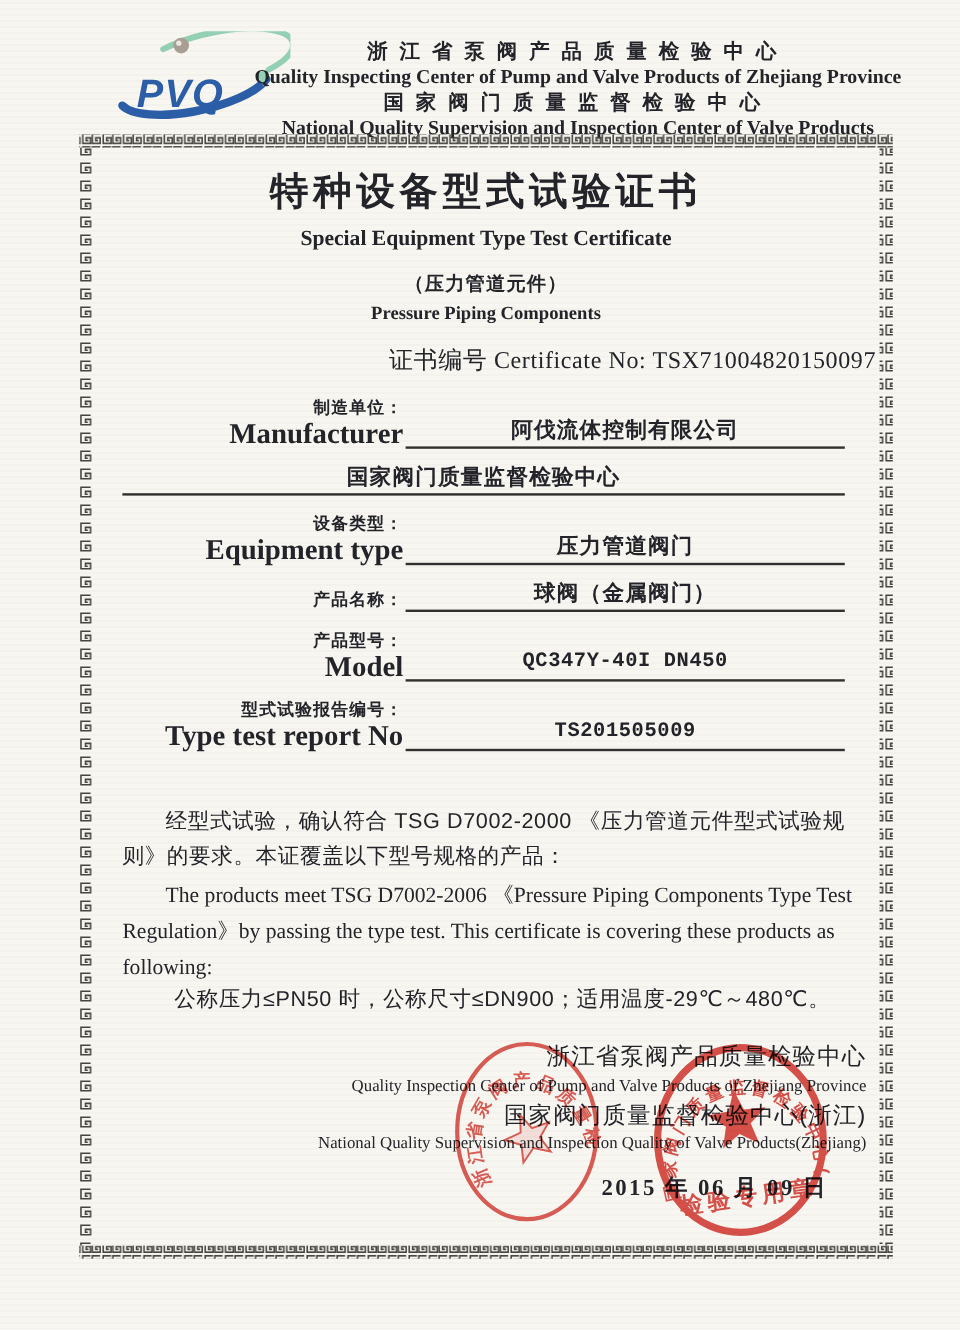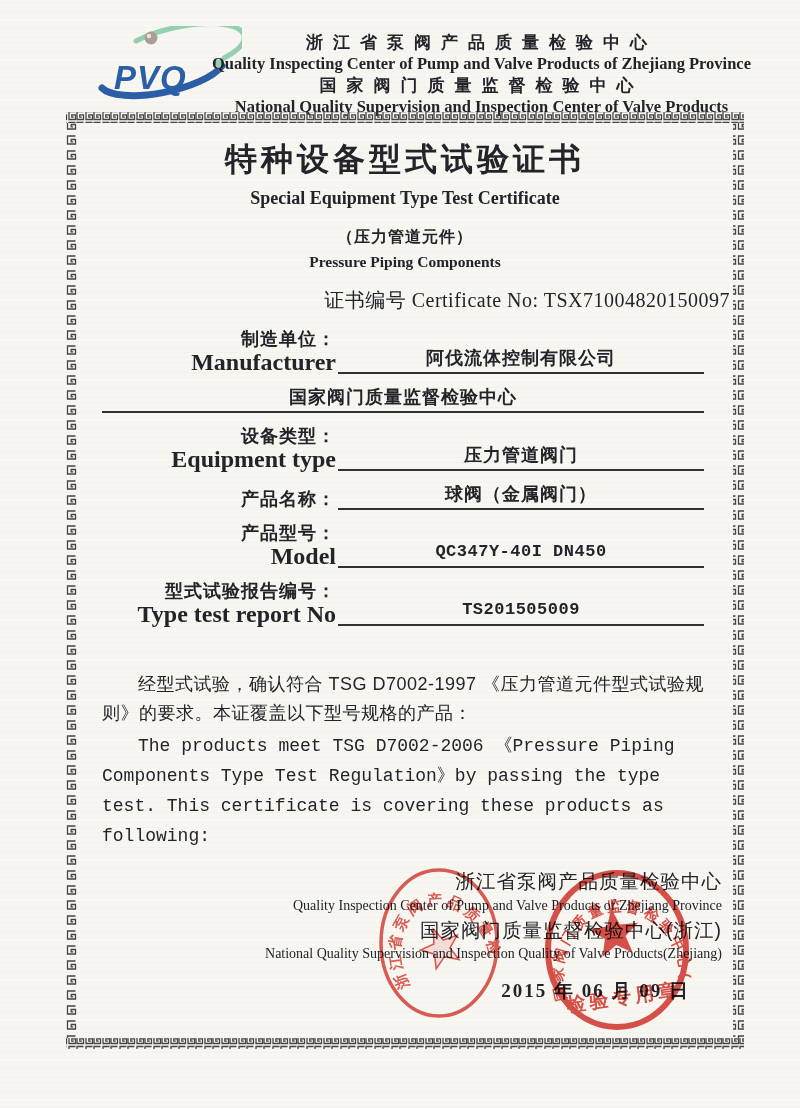--- a/index.html
+++ b/index.html
@@ -28,34 +28,34 @@
   .title-zh{font-size:32px;font-weight:bold;letter-spacing:4px;white-space:nowrap;}
   .title-en{font-family:"Liberation Serif","DejaVu Serif",serif;font-size:18px;font-weight:bold;margin-top:6px;}
   .sub-zh{font-size:16px;font-weight:bold;letter-spacing:1px;margin-top:18px;}
   .sub-en{font-family:"Liberation Serif","DejaVu Serif",serif;font-size:15.5px;font-weight:bold;margin-top:5px;}
   .cert-no{font-family:"Liberation Serif","DejaVu Serif",serif;font-size:20px;margin-top:16px;letter-spacing:0.5px;text-align:right;}
 
   
   .fields{position:absolute;left:100px;right:96px;top:328px;}
   .field-row{display:flex;align-items:flex-end;margin-bottom:12px;}
   .field-label{width:236px;text-align:right;flex:0 0 auto;}
-  .fl-zh{font-size:18px;font-weight:bold;letter-spacing:1px;line-height:22px;}
+  .fl-zh{font-size:14px;font-weight:bold;letter-spacing:1px;line-height:22px;}
   .fl-en{font-family:"Liberation Serif","DejaVu Serif",serif;font-size:24px;font-weight:bold;line-height:24px;}
   .field-value{
     flex:1 1 auto;margin-left:2px;
     border-bottom:2px solid #31312f;
     text-align:center;font-size:18px;letter-spacing:1px;
     padding-bottom:3px;line-height:22px;min-height:22px;font-weight:bold;
   }
   .field-value.mono{font-family:"Liberation Mono","DejaVu Sans Mono",monospace;font-size:17px;letter-spacing:0.5px;}
 
   
   .statement{position:absolute;left:102px;right:84px;top:670px;}
   .st-zh{font-size:18px;line-height:29px;text-indent:2em;letter-spacing:0.5px;}
-  .st-en{font-family:Liberation Mono, monospace;font-size:18px;line-height:30px;text-indent:2em;margin-top:3px;}
+  .st-en{font-family:Liberation Serif, serif;font-size:18px;line-height:30px;text-indent:2em;margin-top:3px;}
   .spec-line{position:absolute;left:102px;right:70px;top:820px;font-size:18px;letter-spacing:0.5px;text-indent:2.4em;}
 
   
   .footer{position:absolute;left:60px;right:78px;top:872px;text-align:right;line-height:1;}
   .ft-zh{font-size:19.5px;letter-spacing:1px;margin-bottom:7px;}
   .ft-en{font-family:"Liberation Serif","DejaVu Serif",serif;font-size:14px;font-weight:normal;margin-bottom:8px;white-space:nowrap;}
   .ft-date{font-family:"Liberation Serif","DejaVu Serif",serif;font-size:19px;font-weight:bold;letter-spacing:2px;padding-right:32px;margin-top:20px;}
 
   .stamps{position:absolute;inset:0;mix-blend-mode:multiply;pointer-events:none;}
 </style>
@@ -140,23 +140,24 @@
     <div class="field-row">
       <div class="field-label">
         <div class="fl-zh">型式试验报告编号：</div>
         <div class="fl-en">Type test report No</div>
       </div>
       <div class="field-value mono">TS201505009</div>
     </div>
   </div>
 
   <div class="statement">
-    <div class="st-zh">经型式试验，确认符合 TSG D7002-1997 《压力管道元件型式试验规则》的要求。本证覆盖以下型号规格的产品：</div>
+    <div class="st-zh">经型式试验，确认符合 TSG D7002-2000 《压力管道元件型式试验规则》的要求。本证覆盖以下型号规格的产品：</div>
     <div class="st-en">The products meet TSG D7002-2006 《Pressure Piping Components Type Test Regulation》by passing the type test. This certificate is covering these products as following:</div>
   </div>
+  <div class="spec-line">公称压力≤PN50 时，公称尺寸≤DN900；适用温度-29℃～480℃。</div>
 
   <div class="footer">
     <div class="ft-zh">浙江省泵阀产品质量检验中心</div>
     <div class="ft-en">Quality Inspection Center of Pump and Valve Products of Zhejiang Province</div>
     <div class="ft-zh">国家阀门质量监督检验中心(浙江)</div>
     <div class="ft-en">National Quality Supervision and Inspection Quality of Valve Products(Zhejiang)</div>
     <div class="ft-date">2015 年 06 月 09 日</div>
   </div>
 
   <svg class="stamps" width="800" height="1108" viewBox="0 0 800 1108">

